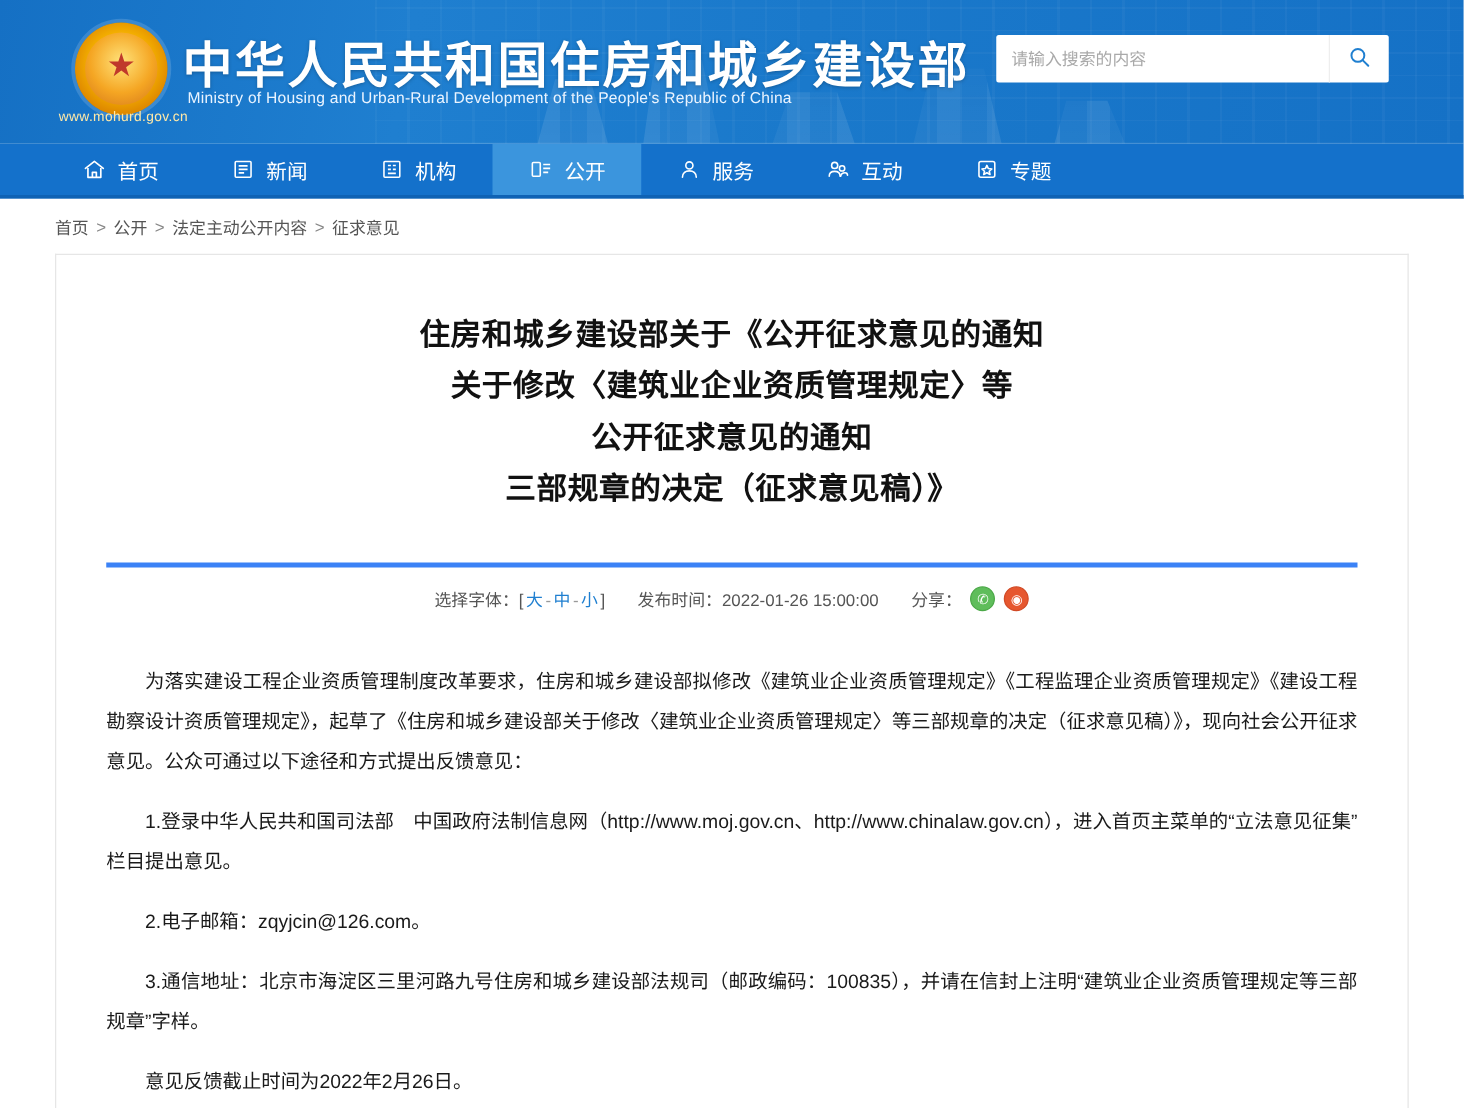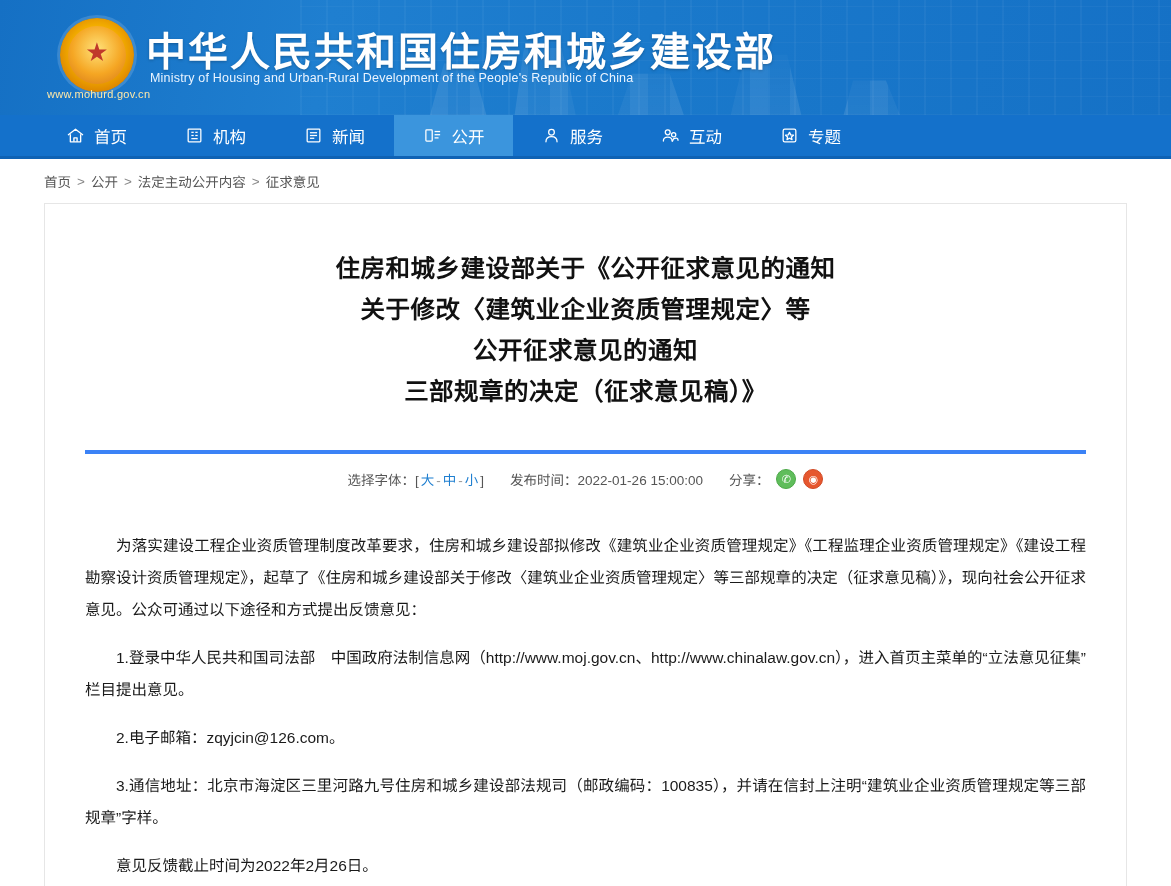--- a/index.html
+++ b/index.html
@@ -214,59 +214,70 @@
 
   <div class="banner">
     <div class="emblem">
       <div class="emblem-inner"></div>
       <div class="emblem-star">★</div>
     </div>
     <div class="emblem-url">www.mohurd.gov.cn</div>
     <div class="site-title">中华人民共和国住房和城乡建设部</div>
     <div class="site-subtitle">Ministry of Housing and Urban-Rural Development of the People's Republic of China</div>
 
+    <div class="search-box">
+      <input class="search-input" type="text" placeholder="请输入搜索的内容" style="">
+      <button class="search-btn">
+        <span>
+          <svg width="19" height="19" viewBox="0 0 24 24" fill="none" stroke-width="2">
+            <circle cx="10.5" cy="10.5" r="6.5"></circle>
+            <line x1="15.5" y1="15.5" x2="21" y2="21" stroke-linecap="round"></line>
+          </svg>
+        </span>
+      </button>
+    </div>
   </div>
 
   <div class="nav">
 
     <div class="nav-item">
       <span class="nav-icon">
         <svg width="19" height="19" viewBox="0 0 24 24" fill="none" stroke="#fff" stroke-width="1.7">
           <path d="M3 11 L12 4 L21 11" stroke-linecap="round" stroke-linejoin="round"></path>
           <path d="M5.5 10.5 V20 H18.5 V10.5" stroke-linejoin="round"></path>
           <path d="M10 20 V15 H14 V20" stroke-linejoin="round"></path>
         </svg>
       </span>
       <span>首页</span>
+    </div>
+
+    <div class="nav-item">
+      <span class="nav-icon">
+        <svg width="19" height="19" viewBox="0 0 24 24" fill="none" stroke="#fff" stroke-width="1.6">
+          <rect x="4" y="4" width="16" height="16" rx="1"></rect>
+          <line x1="7.5" y1="8.5" x2="16.5" y2="8.5"></line>
+          <line x1="7.5" y1="12" x2="16.5" y2="12"></line>
+          <line x1="7.5" y1="15.5" x2="13" y2="15.5"></line>
+        </svg>
+      </span>
+      <span>新闻</span>
     </div>
 
     <div class="nav-item">
       <span class="nav-icon">
         <svg width="19" height="19" viewBox="0 0 24 24" fill="none" stroke="#fff" stroke-width="1.6">
           <rect x="4" y="4" width="16" height="16" rx="1"></rect>
           <line x1="8" y1="8" x2="11" y2="8"></line>
           <line x1="13" y1="8" x2="16" y2="8"></line>
           <line x1="8" y1="12" x2="11" y2="12"></line>
           <line x1="13" y1="12" x2="16" y2="12"></line>
           <line x1="8" y1="16" x2="16" y2="16"></line>
         </svg>
       </span>
       <span>机构</span>
-    </div>
-
-    <div class="nav-item">
-      <span class="nav-icon">
-        <svg width="19" height="19" viewBox="0 0 24 24" fill="none" stroke="#fff" stroke-width="1.6">
-          <rect x="4" y="4" width="16" height="16" rx="1"></rect>
-          <line x1="7.5" y1="8.5" x2="16.5" y2="8.5"></line>
-          <line x1="7.5" y1="12" x2="16.5" y2="12"></line>
-          <line x1="7.5" y1="15.5" x2="13" y2="15.5"></line>
-        </svg>
-      </span>
-      <span>新闻</span>
     </div>
 
     <div class="nav-item active">
       <span class="nav-icon">
         <svg width="20" height="19" viewBox="0 0 24 24" fill="none" stroke="#fff" stroke-width="1.6">
           <rect x="3" y="5" width="8" height="14" rx="1"></rect>
           <line x1="14" y1="7" x2="21" y2="7"></line>
           <line x1="14" y1="11" x2="21" y2="11"></line>
           <line x1="14" y1="15" x2="19" y2="15"></line>
         </svg>

